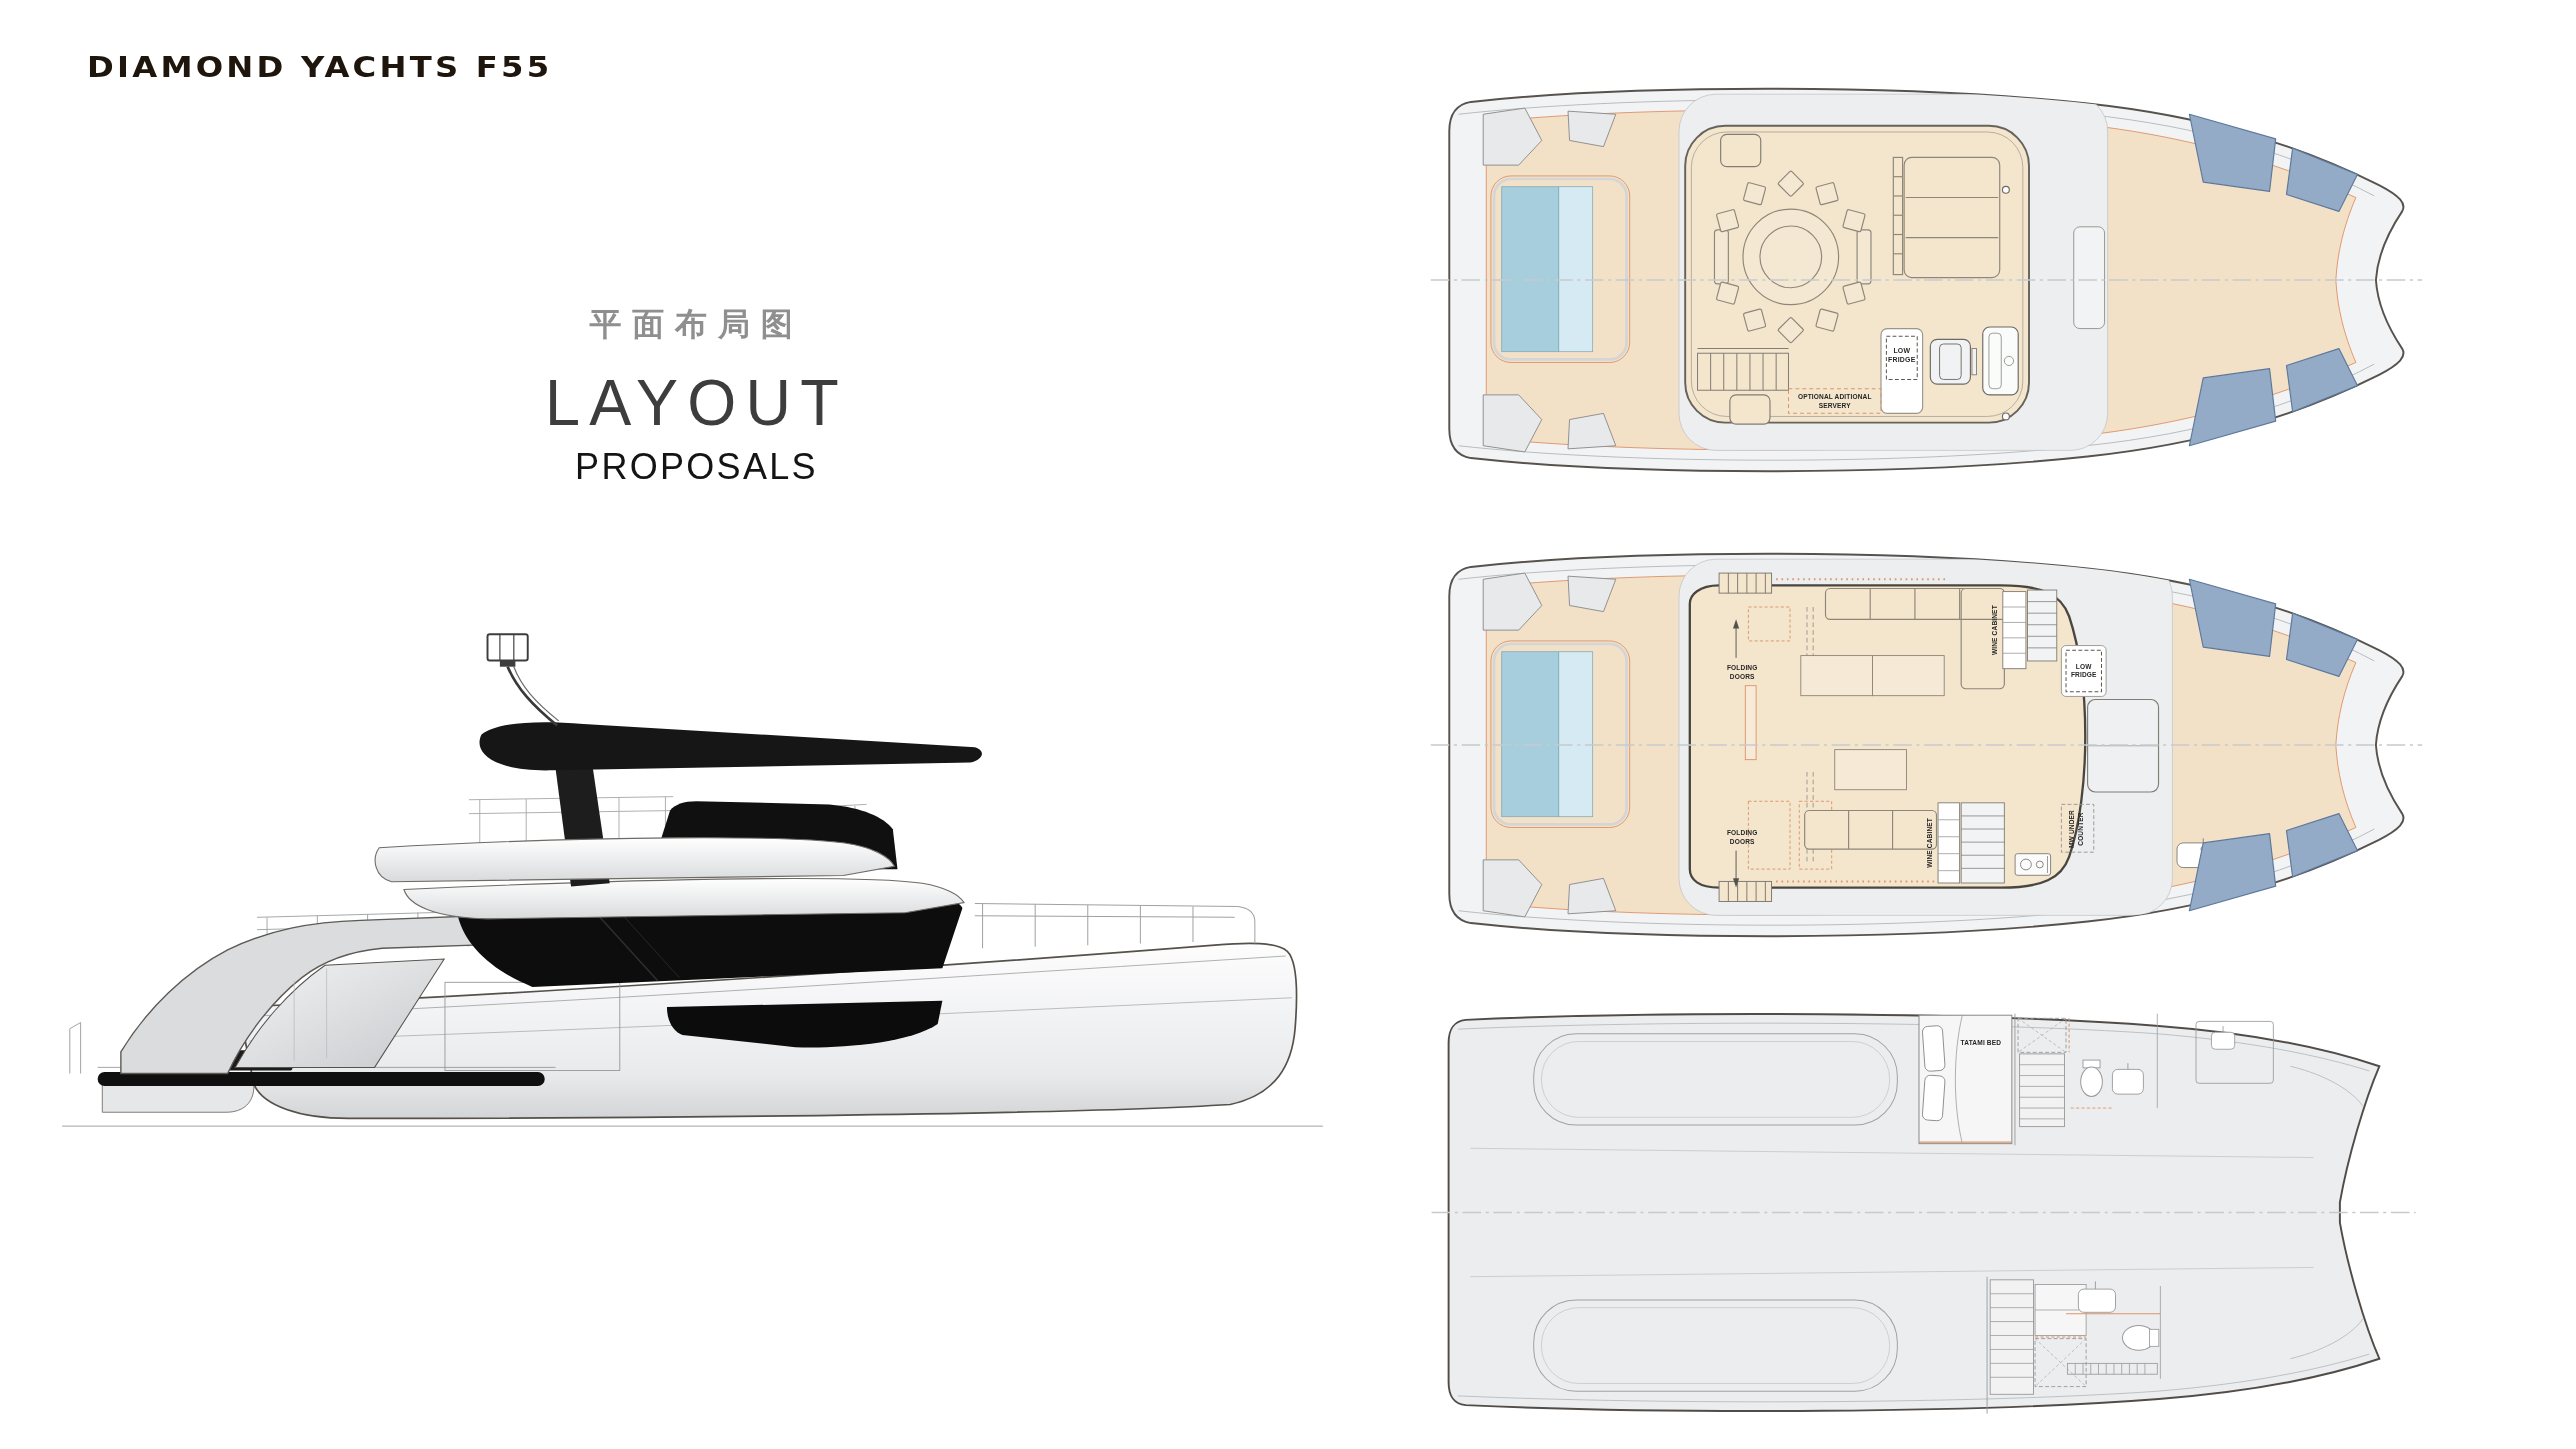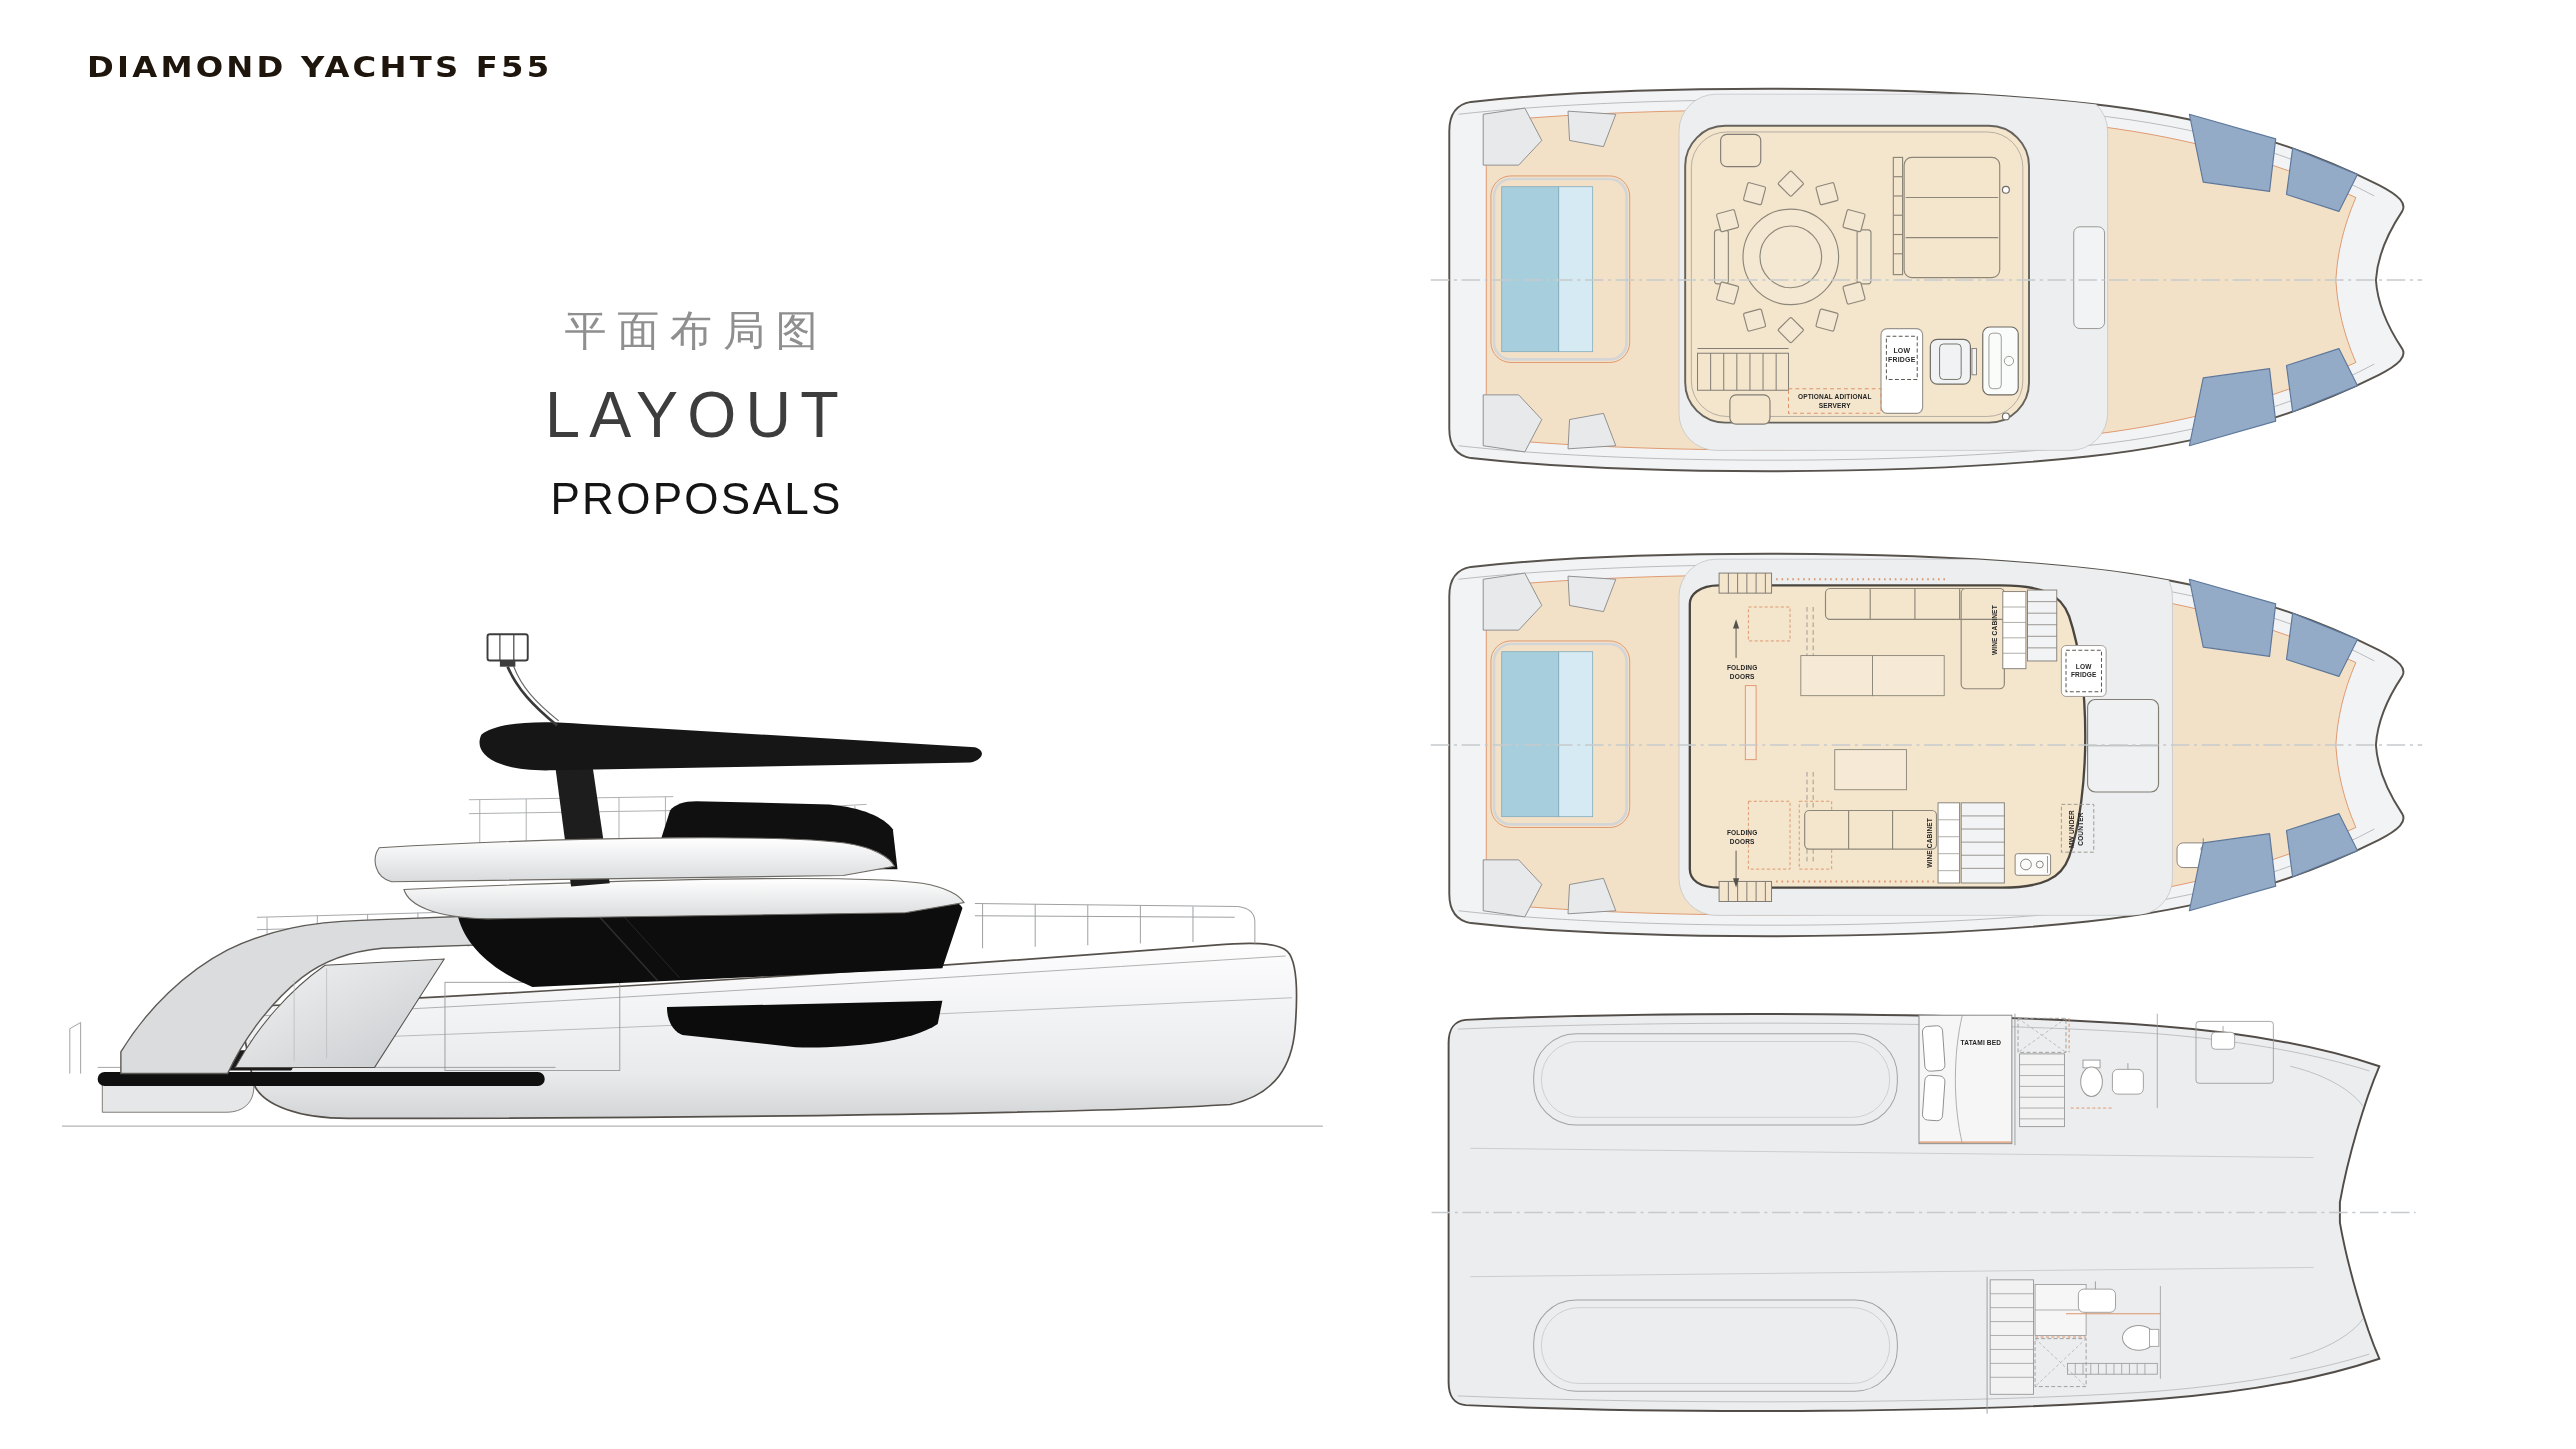--- a/index.html
+++ b/index.html
@@ -2,24 +2,24 @@
 <html style="font-size:12.4px"><head>
 <meta charset="utf-8">
 <style>
   html,body{margin:0;padding:0;background:#fff;}
   body{width:2576px;height:1449px;position:relative;overflow:hidden;
        font-family:"Liberation Sans",sans-serif;color:#1c1c1c;}
   .logo{position:absolute;left:87px;top:50px;font-family:"DejaVu Sans",sans-serif;
         font-weight:800;font-size:31px;letter-spacing:3.1px;color:#1e150d;
         transform:scale(1.04,.92);transform-origin:left top;white-space:nowrap;}
   .title-block{position:absolute;left:495px;top:303px;width:403px;text-align:center;}
-  .title-cn{font-size:42px;letter-spacing:10.8px;color:#8f8f8f;font-weight:400;}
+  .title-cn{font-size:32px;letter-spacing:10.8px;color:#8f8f8f;font-weight:700;}
   .title-en{font-size:63px;letter-spacing:9.3px;color:#3d3d3d;font-weight:400;margin-top:20px;
             transform:scaleY(1.02);}
-  .title-sub{font-size:44px;letter-spacing:2.3px;color:#141414;font-weight:400;margin-top:23px;}
+  .title-sub{font-size:36px;letter-spacing:2.3px;color:#141414;font-weight:400;margin-top:7px;}
   figure{margin:0;padding:0;position:absolute;}
   .fig-profile{left:54px;top:611px;width:1277px;height:526px;}
   .fig-deck1{left:1409px;top:68px;width:1018px;height:424px;}
   .fig-deck2{left:1409px;top:533px;width:1018px;height:424px;}
   .fig-deck3{left:1416px;top:992px;width:1006px;height:441px;}
   svg{display:block;width:100%;height:100%;}
   svg text{font-family:"Liberation Sans",sans-serif;fill:#262626;}
   .lbl{font-size:9px;font-weight:700;text-anchor:middle;letter-spacing:.3px;}
   .lbl-sm{font-size:8.5px;font-weight:700;text-anchor:middle;letter-spacing:.2px;}
 </style>

